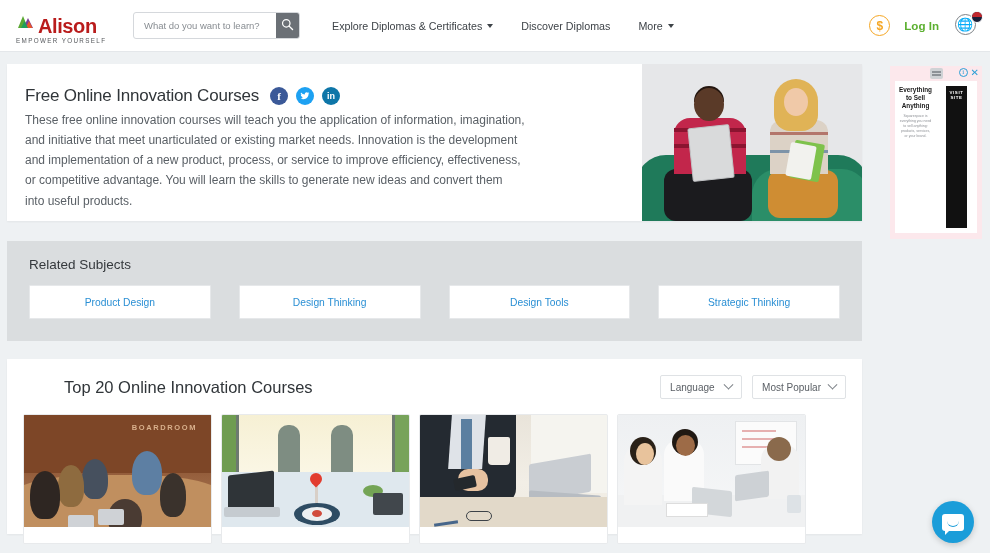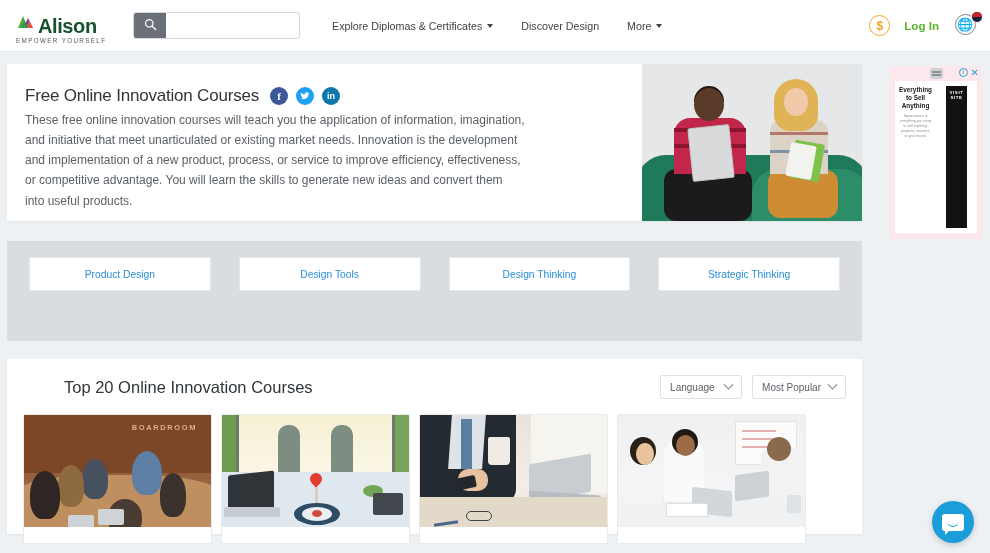--- a/index.html
+++ b/index.html
@@ -25,21 +25,21 @@
   .logo-wrap {
     display: flex; align-items: center;
     margin-left: 16px;
     width: 92px;
     cursor: pointer;
   }
   .logo-block { display: flex; flex-direction: column; }
   .logo-top { display: flex; align-items: center; }
   .logo-mark { width: 20px; height: 16px; flex: 0 0 20px; position: relative; }
   .logo-word {
-    font-size: 20px; font-weight: bold; color: #14532d;
+    font-size: 20px; font-weight: bold; color: #b91c1c;
     letter-spacing: -0.4px; line-height: 18px; margin-left: 2px; margin-top: 10px;
   }
   .logo-tag {
     font-size: 6.3px; color: #55585c; letter-spacing: 1.35px;
     margin-top: 2px; font-weight: normal;
   }
 
   
   .search-box {
     display: flex; align-items: stretch;
@@ -440,37 +440,38 @@
             <polygon points="5,15 8.5,8 12,15" fill="#1f9e5a"></polygon>
           </svg>
         </span>
         <span class="logo-word">Alison</span>
       </div>
       <span class="logo-tag">EMPOWER YOURSELF</span>
     </div>
   </div>
 
   <div class="search-box">
+    <input class="search-input" type="text" placeholder="What do you want to learn?" style="">
     <button class="search-btn">
       <span>
         <svg width="13" height="13" viewBox="0 0 16 16">
           <circle cx="6.5" cy="6.5" r="4.6" fill="none" stroke="#fff" stroke-width="1.5"></circle>
           <line x1="10" y1="10" x2="14.2" y2="14.2" stroke="#fff" stroke-width="1.7" stroke-linecap="round"></line>
         </svg>
       </span>
     </button>
   </div>
 
   <nav class="nav">
     <span class="nav-item">
       <span>Explore Diplomas &amp; Certificates</span>
       <i class="caret"></i>
     </span>
     <span class="nav-item">
-      <span>Discover Design</span>
+      <span>Discover Diplomas</span>
     </span>
     <span class="nav-item">
       <span>More</span>
       <i class="caret"></i>
     </span>
   </nav>
 
   <div class="header-right">
     <span class="coin-icon">$</span>
     <span class="login-link">Log In</span>
@@ -519,24 +520,25 @@
         <span class="ph ph-w-plaid1"></span>
         <span class="ph ph-w-plaid2"></span>
         <span class="ph ph-w-hair"></span>
         <span class="ph ph-w-face"></span>
         <span class="ph ph-book"></span>
         <span class="ph ph-book2"></span>
       </div>
     </section>
 
     <section class="related">
+      <h2 class="related-title">Related Subjects</h2>
       <div class="subject-row">
         <a class="subject-chip">Product Design</a>
+        <a class="subject-chip">Design Thinking</a>
         <a class="subject-chip">Design Tools</a>
-        <a class="subject-chip">Design Thinking</a>
         <a class="subject-chip">Strategic Thinking</a>
       </div>
     </section>
 
     <section class="courses">
       <div class="courses-head">
         <h2 class="courses-title">Top 20 Online Innovation Courses</h2>
         <div class="selects">
           <div class="select">
             <span>Language</span>

